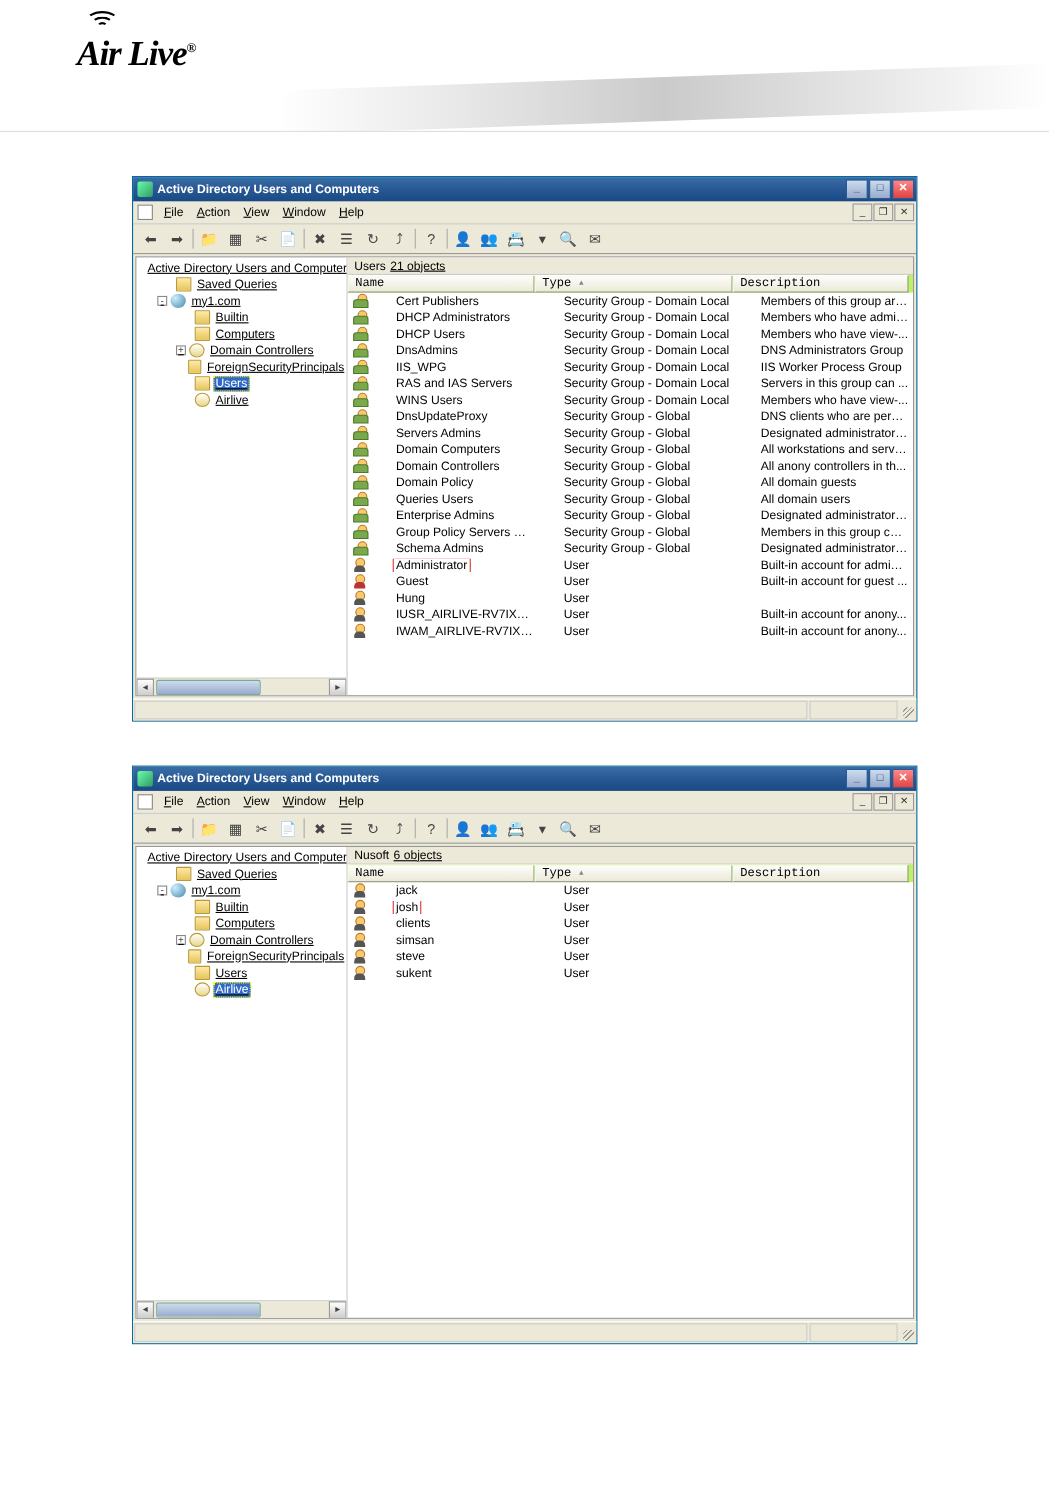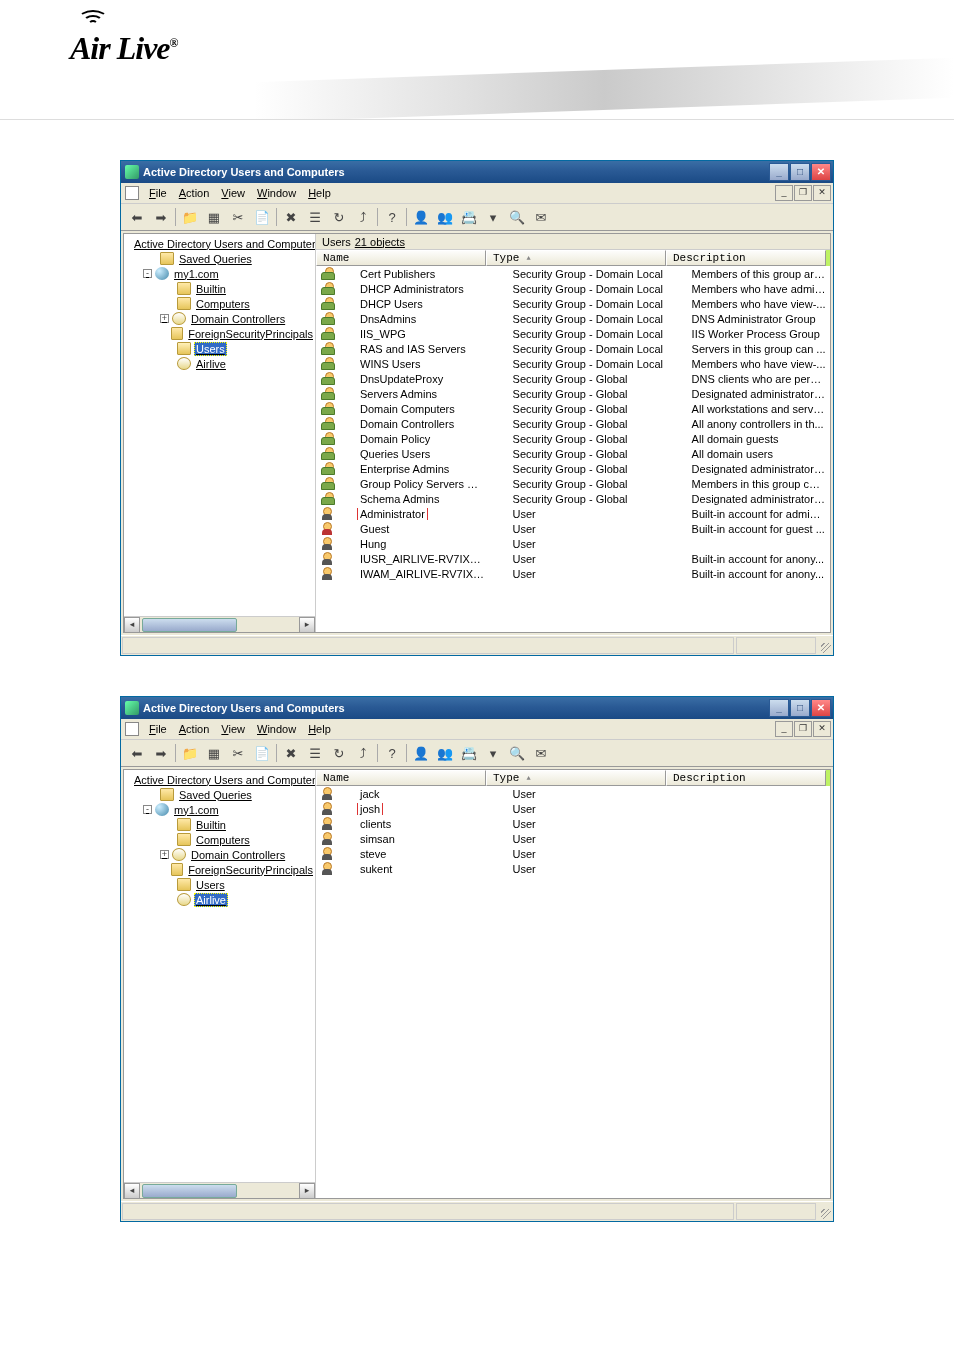--- a/index.html
+++ b/index.html
@@ -370,21 +370,21 @@
             <div class="row">
               <span class="ic ic-group"></span>
               <span class="cell" style="width:150px">DHCP Users</span>
               <span class="cell" style="width:180px">Security Group - Domain Local</span>
               <span class="cell" style="width:160px">Members who have view-...</span>
             </div>
             <div class="row">
               <span class="ic ic-group"></span>
               <span class="cell" style="width:150px">DnsAdmins</span>
               <span class="cell" style="width:180px">Security Group - Domain Local</span>
-              <span class="cell" style="width:160px">DNS Administrator Group</span>
+              <span class="cell" style="width:160px">DNS Administrators Group</span>
             </div>
             <div class="row">
               <span class="ic ic-group"></span>
               <span class="cell" style="width:150px">IIS_WPG</span>
               <span class="cell" style="width:180px">Security Group - Domain Local</span>
               <span class="cell" style="width:160px">IIS Worker Process Group</span>
             </div>
             <div class="row">
               <span class="ic ic-group"></span>
               <span class="cell" style="width:150px">RAS and IAS Servers</span>
@@ -599,20 +599,24 @@
         </div>
         <div class="tree-scroll">
           <div class="sbtn">◂</div>
           <div class="track">
               <div class="thumb"></div>
             </div>
           <div class="sbtn">▸</div>
         </div>
       </div>
       <div class="list-pane">
+        <div class="list-header">
+          <span>Nusoft</span>
+          <span class="u">6 objects</span>
+        </div>
         <div class="col-header">
           <div class="col" style="width:170px">Name</div>
             <div class="col sort" style="width:180px">Type</div>
             <div class="col" style="width:160px">Description</div>
         </div>
         <div class="list-rows">
           <div class="row">
               <span class="ic ic-user"></span>
               <span class="cell" style="width:150px">jack</span>
               <span class="cell" style="width:180px">User</span>

